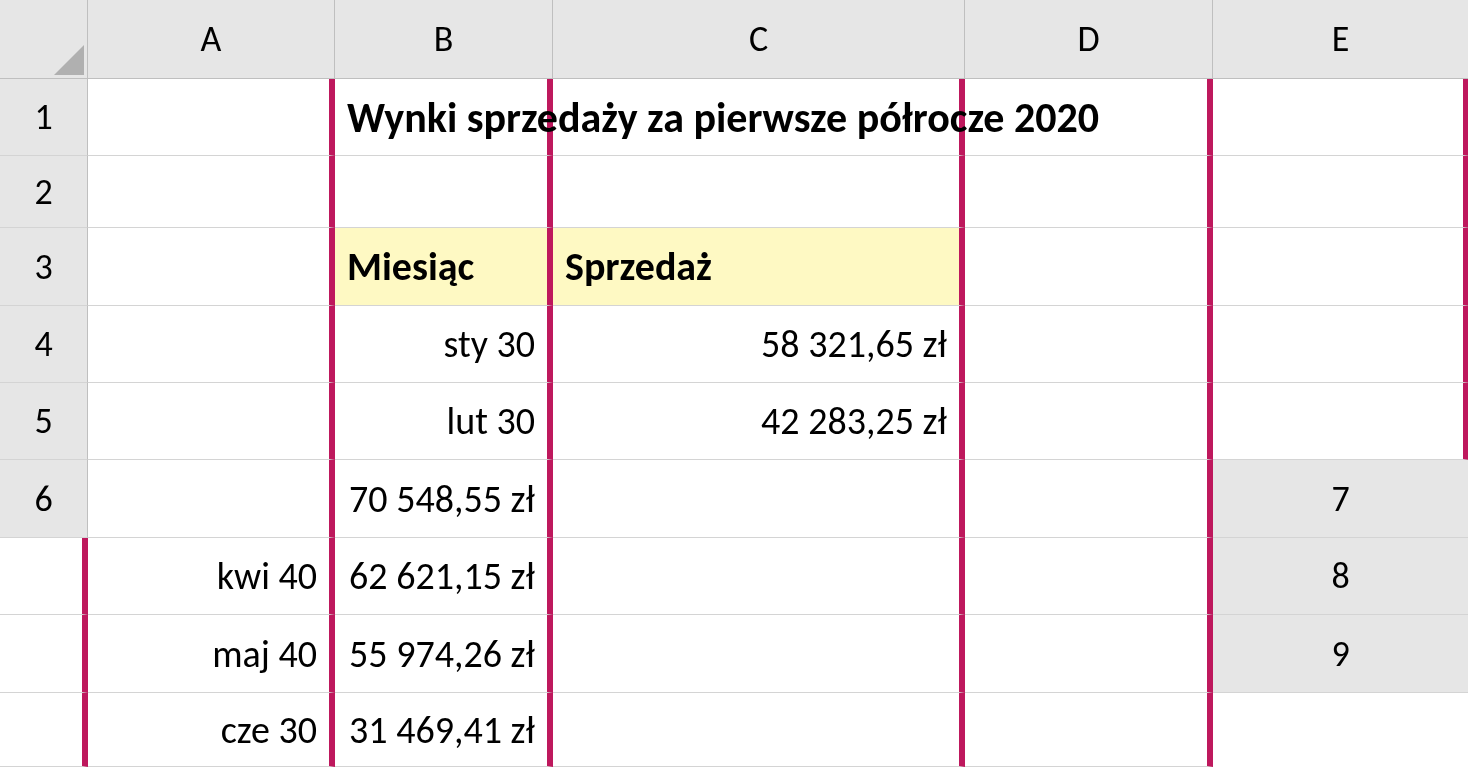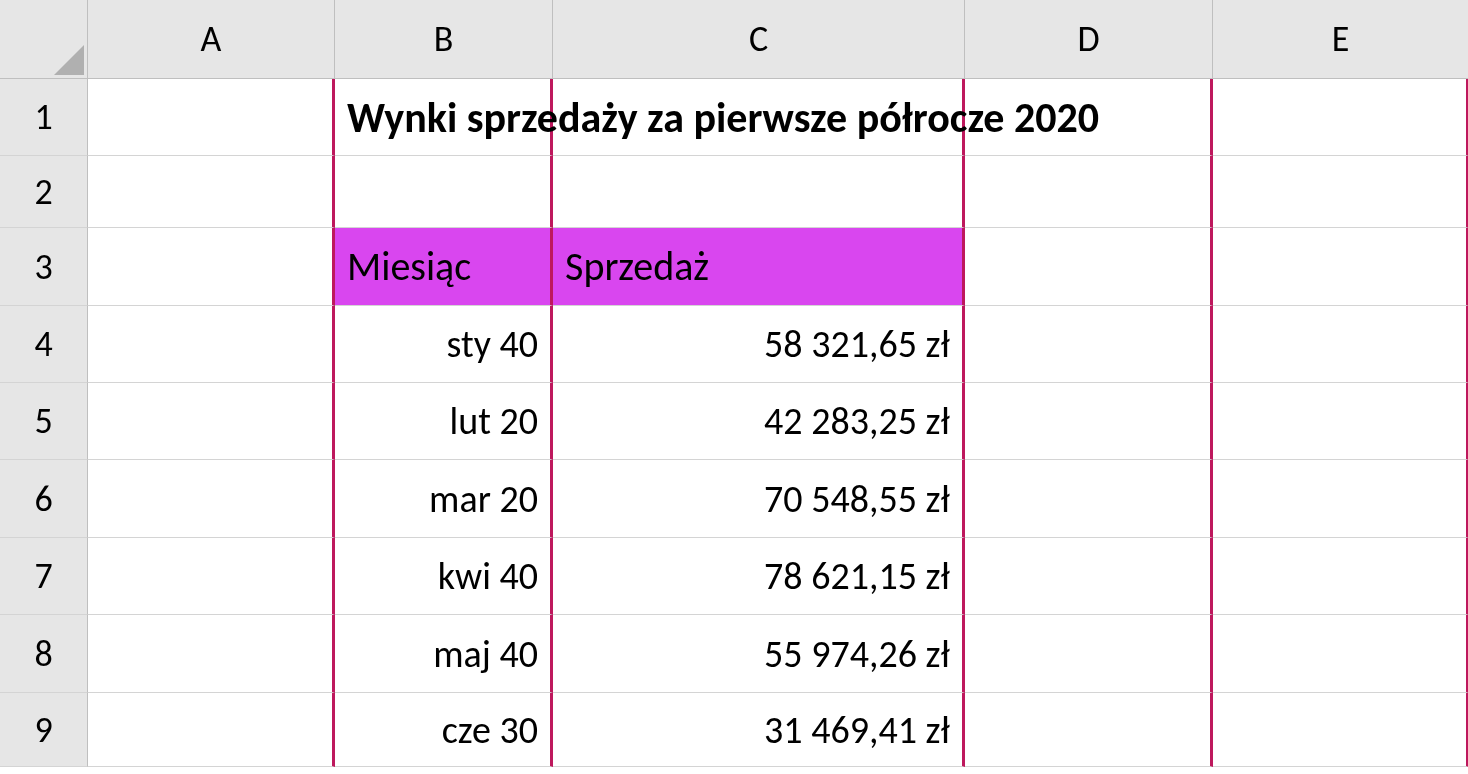--- a/index.html
+++ b/index.html
@@ -46,40 +46,40 @@
       border-right: 1px solid #bfbfbf;
       border-bottom: 1px solid #d4d4d4;
       display: flex;
       align-items: center;
       justify-content: center;
       font-size: 36px;
       color: #000000;
       cursor: pointer;
     }
     .cell {
-      border-right: 3px solid #be185d;
+      border-right: 6px solid #be185d;
       border-bottom: 1px solid #d4d4d4;
       display: flex;
       align-items: center;
       font-size: 38px;
       color: #000000;
       padding: 0 10px;
       overflow: visible;
       white-space: nowrap;
       cursor: cell;
     }
     .title-cell {
       font-weight: bold;
       font-size: 42px;
       z-index: 2;
       overflow: visible;
     }
     .header-green {
-      background: #d946ef;
-      font-weight: normal;
+      background: #fef9c3;
+      font-weight: bold;
       font-size: 40px;
       padding-left: 12px;
     }
     .align-right {
       justify-content: flex-end;
       padding-right: 12px;
     }
     .align-left {
       justify-content: flex-start;
       padding-left: 12px;
@@ -117,43 +117,42 @@
 
   <div class="row-header">3</div>
   <div class="cell"></div>
   <div class="cell header-green align-left">Miesiąc</div>
   <div class="cell header-green align-left">Sprzedaż</div>
   <div class="cell"></div>
   <div class="cell"></div>
 
   <div class="row-header">4</div>
   <div class="cell"></div>
-  <div class="cell align-right">sty 40</div>
+  <div class="cell align-right">sty 30</div>
   <div class="cell align-right">58 321,65 zł</div>
   <div class="cell"></div>
   <div class="cell"></div>
 
   <div class="row-header">5</div>
   <div class="cell"></div>
-  <div class="cell align-right">lut 20</div>
+  <div class="cell align-right">lut 30</div>
   <div class="cell align-right">42 283,25 zł</div>
   <div class="cell"></div>
   <div class="cell"></div>
 
   <div class="row-header">6</div>
   <div class="cell"></div>
-  <div class="cell align-right">mar 20</div>
   <div class="cell align-right">70 548,55 zł</div>
   <div class="cell"></div>
   <div class="cell"></div>
 
   <div class="row-header">7</div>
   <div class="cell"></div>
   <div class="cell align-right">kwi 40</div>
-  <div class="cell align-right">78 621,15 zł</div>
+  <div class="cell align-right">62 621,15 zł</div>
   <div class="cell"></div>
   <div class="cell"></div>
 
   <div class="row-header">8</div>
   <div class="cell"></div>
   <div class="cell align-right">maj 40</div>
   <div class="cell align-right">55 974,26 zł</div>
   <div class="cell"></div>
   <div class="cell"></div>
 

